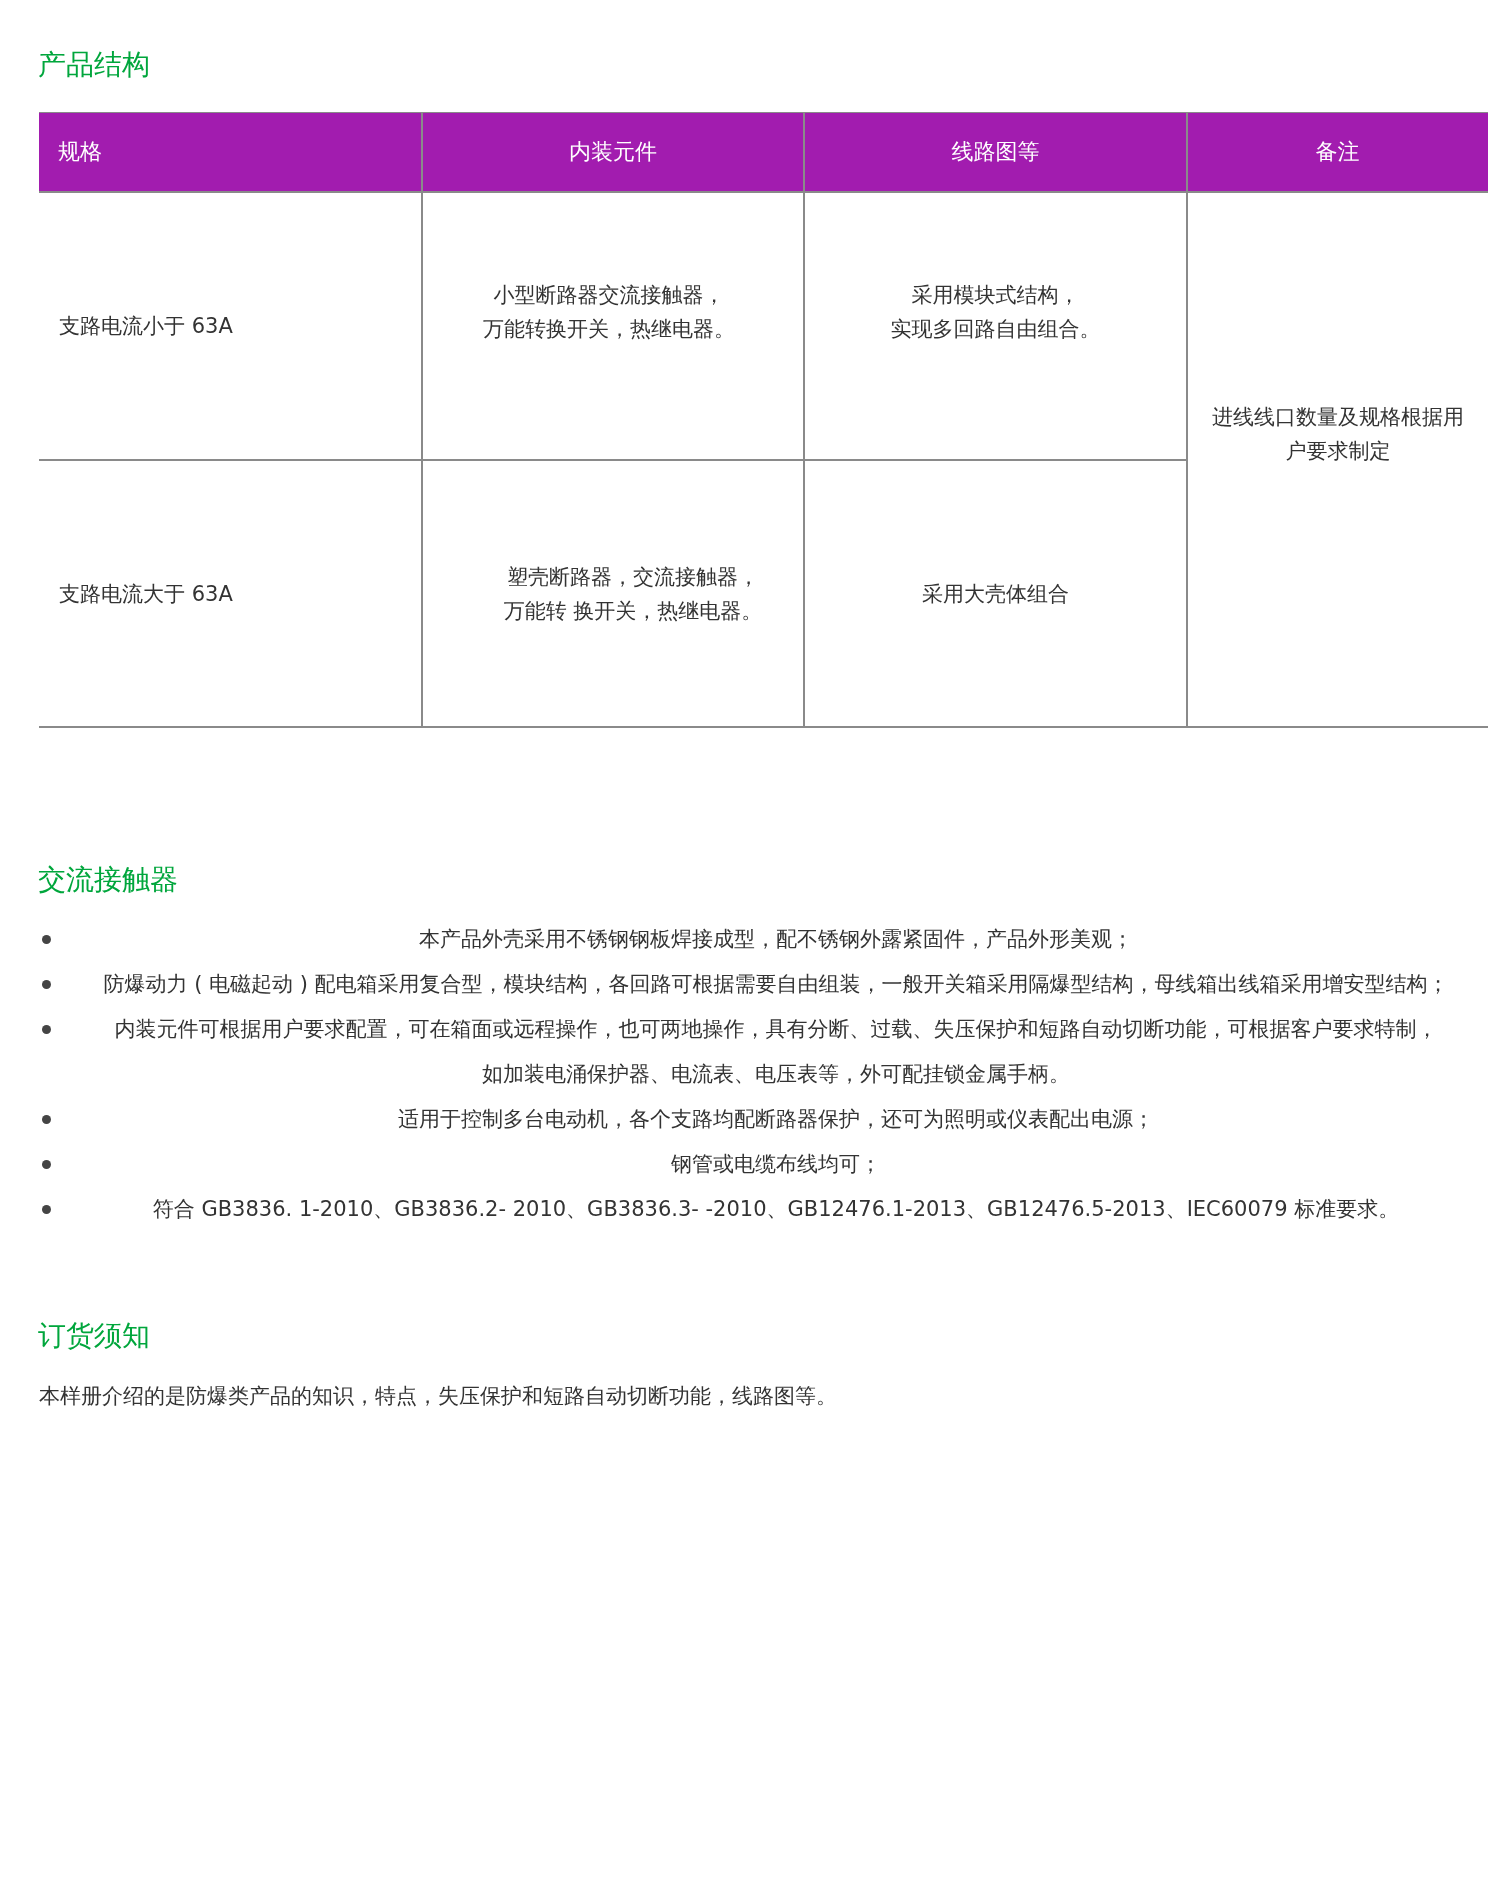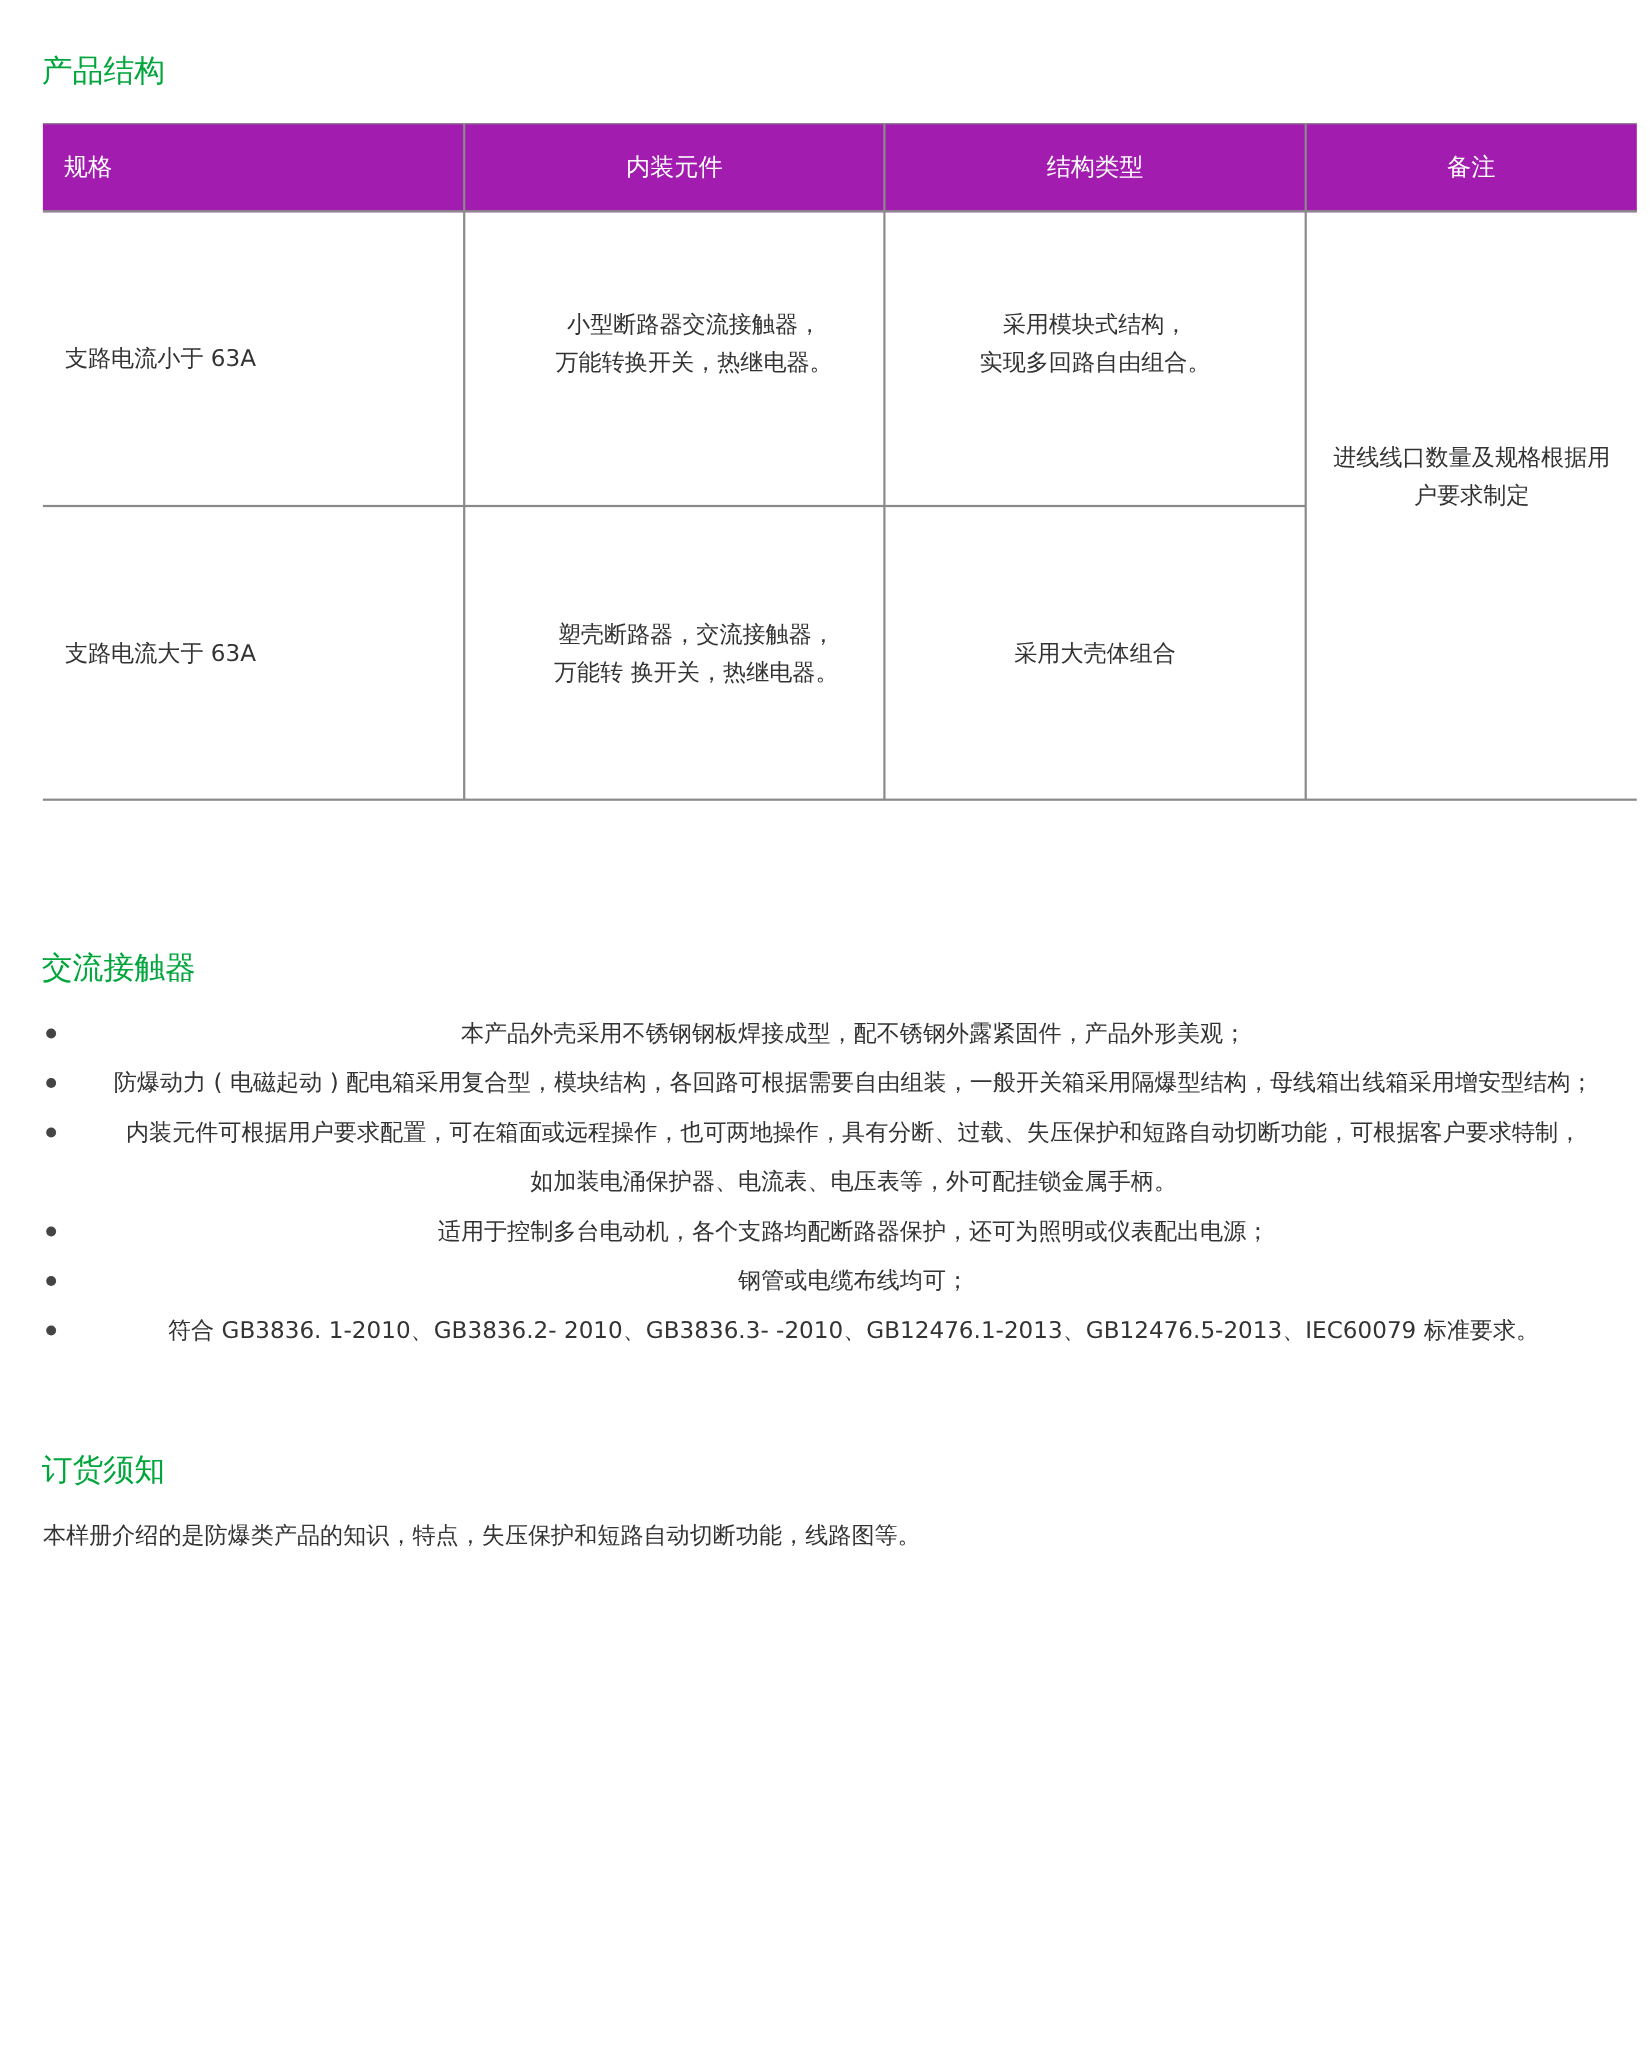--- a/index.html
+++ b/index.html
@@ -106,35 +106,35 @@
 </head>
 <body>
 
 <h2 class="section-title" style="top:48px;">产品结构</h2>
 
 <div class="spec-table">
 
   <div class="th-row">
     <div class="th left" style="left:0;width:383px;">规格</div>
     <div class="th center" style="left:383px;width:382px;">内装元件</div>
-    <div class="th center" style="left:765px;width:383px;">结构类型</div>
+    <div class="th center" style="left:765px;width:383px;">线路图等</div>
     <div class="th center" style="left:1148px;width:301px;">备注</div>
   </div>
 
   <div class="vline" style="left:382px;top:0;height:615px;"></div>
   <div class="vline" style="left:764px;top:0;height:615px;"></div>
   <div class="vline" style="left:1147px;top:0;height:615px;"></div>
 
   <div class="hline" style="left:0;top:347px;width:1148px;"></div>
   <div class="hline" style="left:0;top:614px;width:1449px;"></div>
 
   <div class="td left" style="left:0;top:81px;width:382px;height:266px;">
     <span>支路电流小于 63A</span>
   </div>
-  <div class="td center" style="left:402px;top:81px;width:380px;height:266px;padding-bottom:28px;">
+  <div class="td center" style="left:380px;top:81px;width:380px;height:266px;padding-bottom:28px;">
     <div class="lines">
       <span>小型断路器交流接触器，</span>
       <span>万能转换开关，热继电器。</span>
     </div>
   </div>
   <div class="td center" style="left:766px;top:81px;width:381px;height:266px;padding-bottom:28px;border-radius:16px;">
     <div class="lines">
       <span>采用模块式结构，</span>
       <span>实现多回路自由组合。</span>
     </div>

